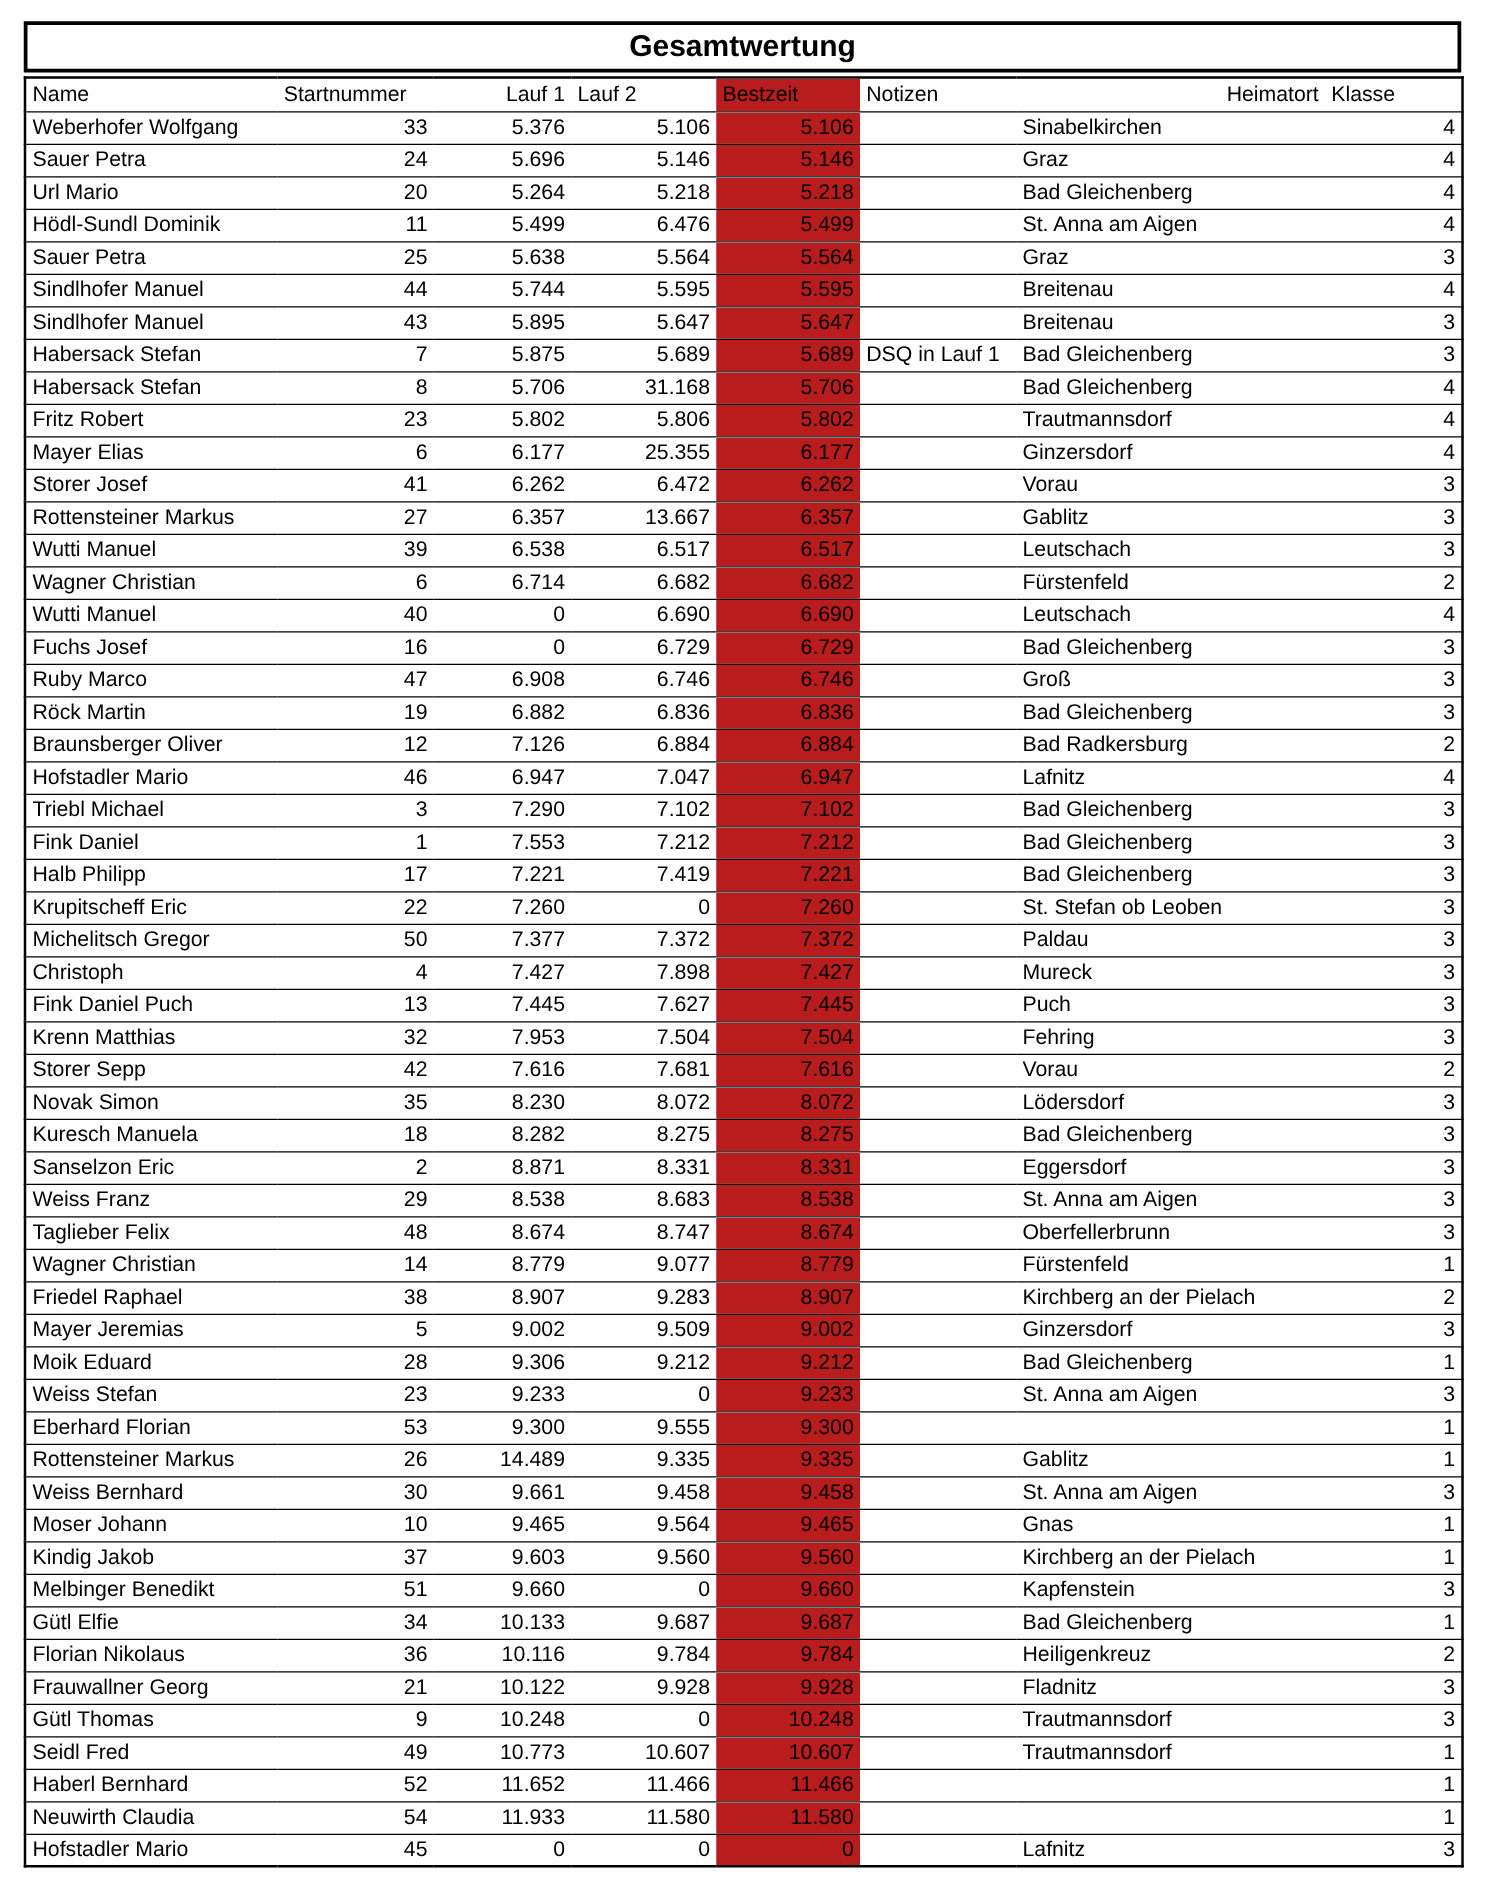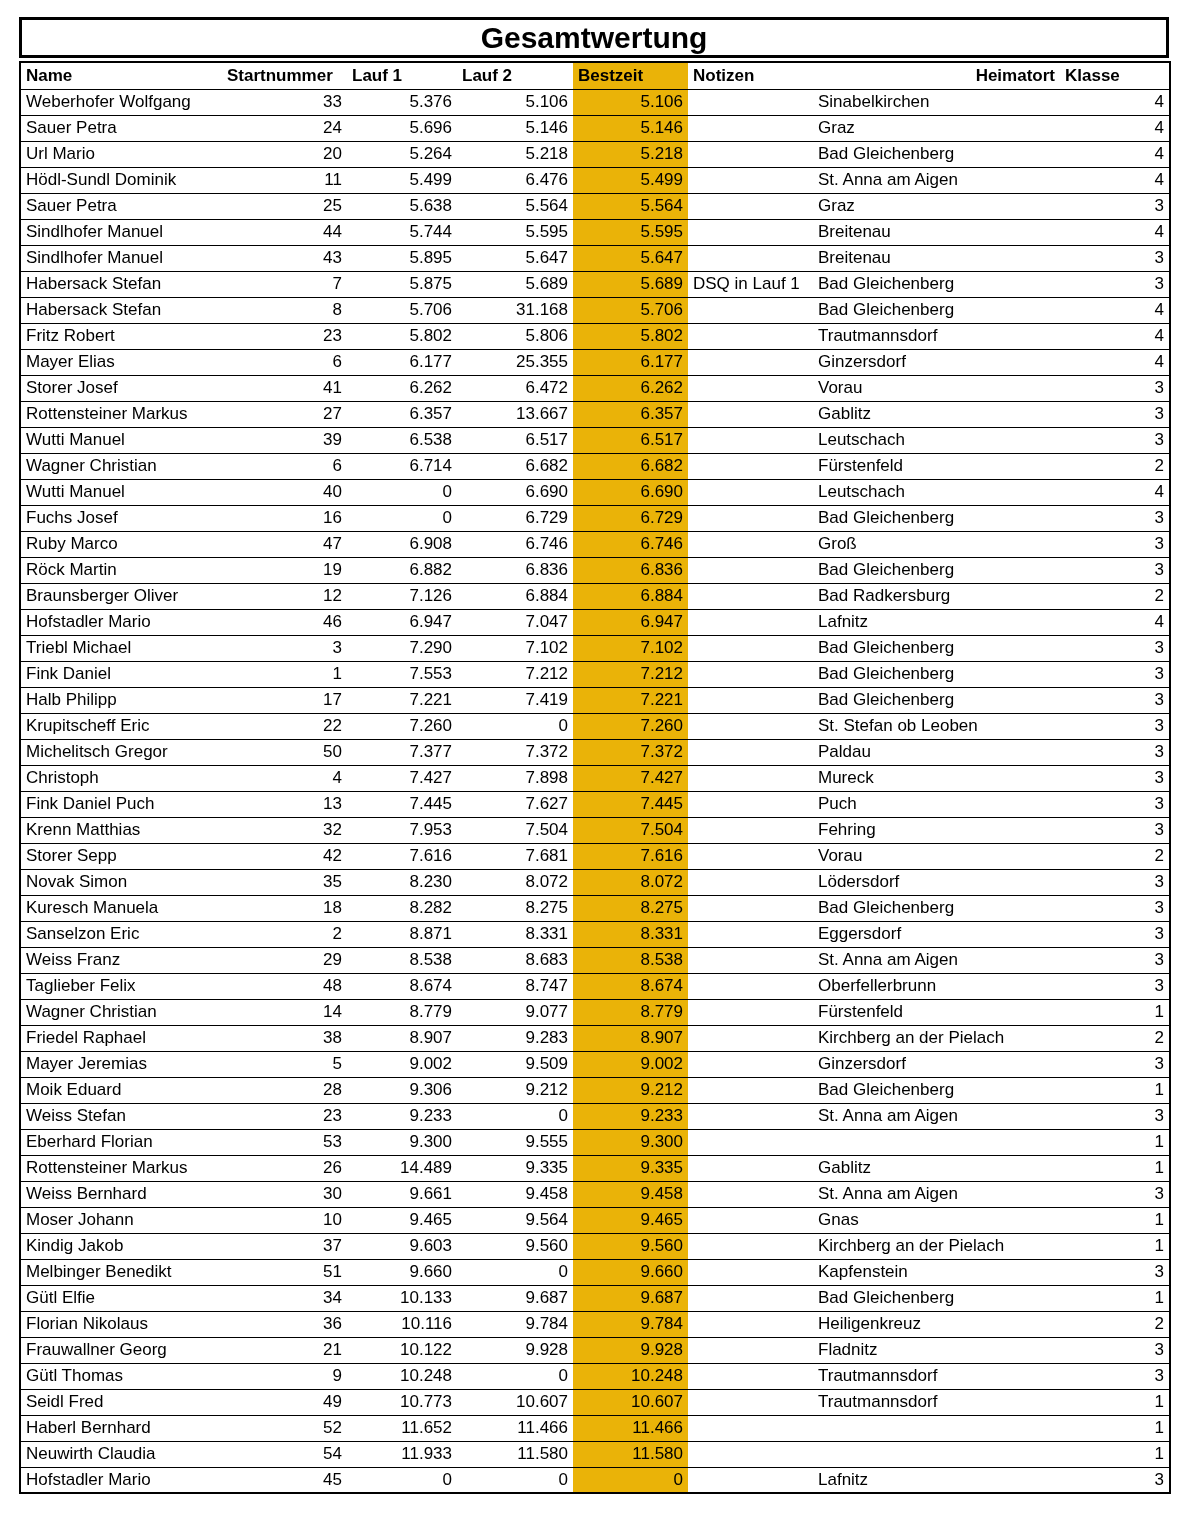--- a/index.html
+++ b/index.html
@@ -24,21 +24,21 @@
     box-sizing: border-box;
     width: 100%;
     height: 41px;
     border: 3px solid #000000;
     display: flex;
     align-items: center;
     justify-content: center;
     margin-bottom: 3px;
   }
   .title-box span {
-    font-size: 30px;
+    font-size: 24px;
     font-weight: bold;
     letter-spacing: 0px;
   }
   table.results {
     border-collapse: collapse;
     table-layout: fixed;
     width: 100%;
     border: 2px solid #000000;
   }
   table.results th, table.results td {
@@ -46,26 +46,26 @@
     border-bottom: 1.5px solid #000000;
     padding: 0 5px;
     font-size: 17px;
     overflow: hidden;
     white-space: nowrap;
     vertical-align: middle;
   }
   table.results thead tr { height: 27px; }
   table.results tbody tr { height: 26px; }
   table.results th {
-    font-weight: bold;
+    font-weight: normal;
     text-align: left;
   }
   .num { text-align: right; }
   .txt { text-align: left; }
-  .hl  { background: #eab308; }
+  .hl  { background: #b91c1c; }
   col.c-name      { width: 202px; }
   col.c-start     { width: 125px; }
   col.c-lauf1     { width: 110px; }
   col.c-lauf2     { width: 116px; }
   col.c-bestzeit  { width: 115px; }
   col.c-notizen   { width: 125px; }
   col.c-heimatort { width: 247px; }
   col.c-klasse    { width: 110px; }
 </style>
 </head>
@@ -83,21 +83,21 @@
       <col class="c-lauf2">
       <col class="c-bestzeit">
       <col class="c-notizen">
       <col class="c-heimatort">
       <col class="c-klasse">
     </colgroup>
     <thead>
       <tr>
           <th class="txt" style="text-align: left;">Name</th>
           <th class="num" style="text-align: left;">Startnummer</th>
-          <th class="num" style="text-align: left;">Lauf 1</th>
+          <th class="num" style="text-align: right;">Lauf 1</th>
           <th class="num" style="text-align: left;">Lauf 2</th>
           <th class="num hl" style="text-align: left;">Bestzeit</th>
           <th class="txt" style="text-align: left;">Notizen</th>
           <th class="txt" style="text-align: right;">Heimatort</th>
           <th class="num" style="text-align: left;">Klasse</th>
         </tr>
     </thead>
     <tbody>
         <tr>
           <td class="txt">Weberhofer Wolfgang</td>

